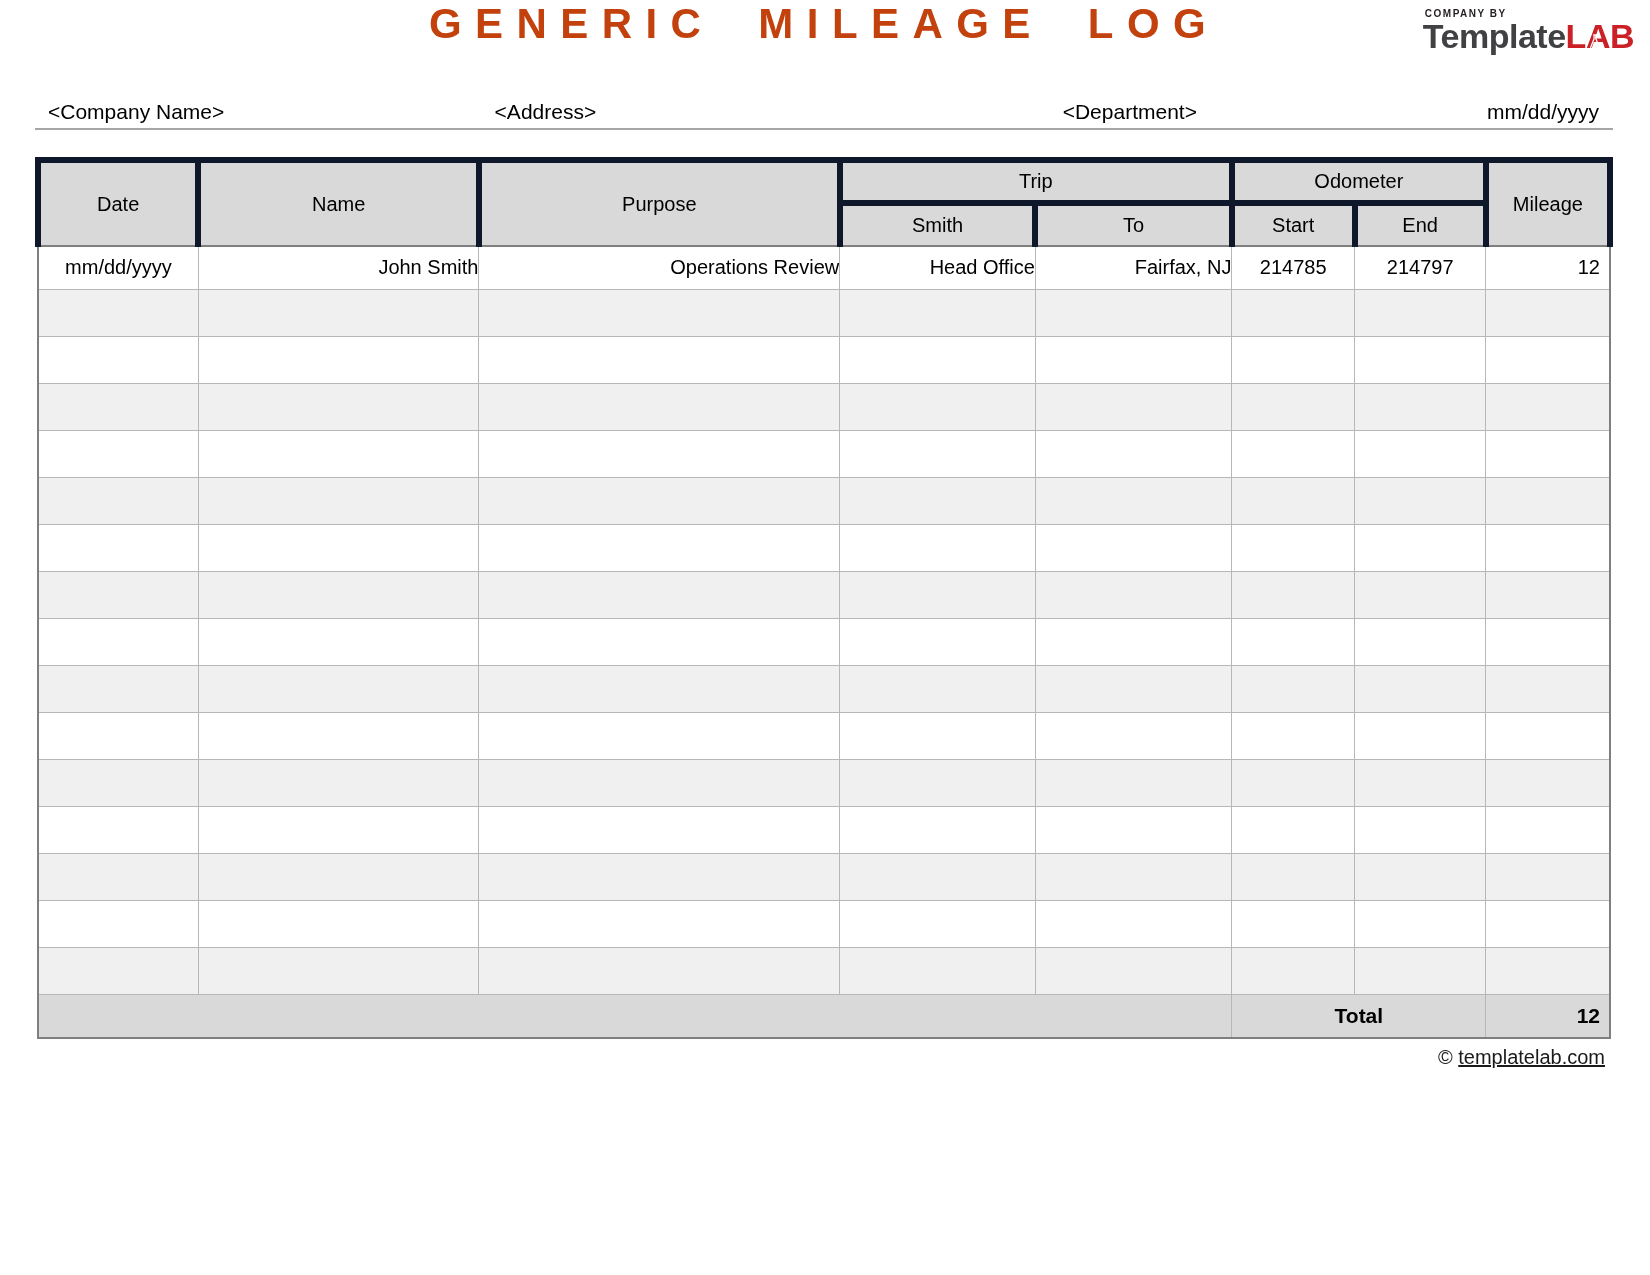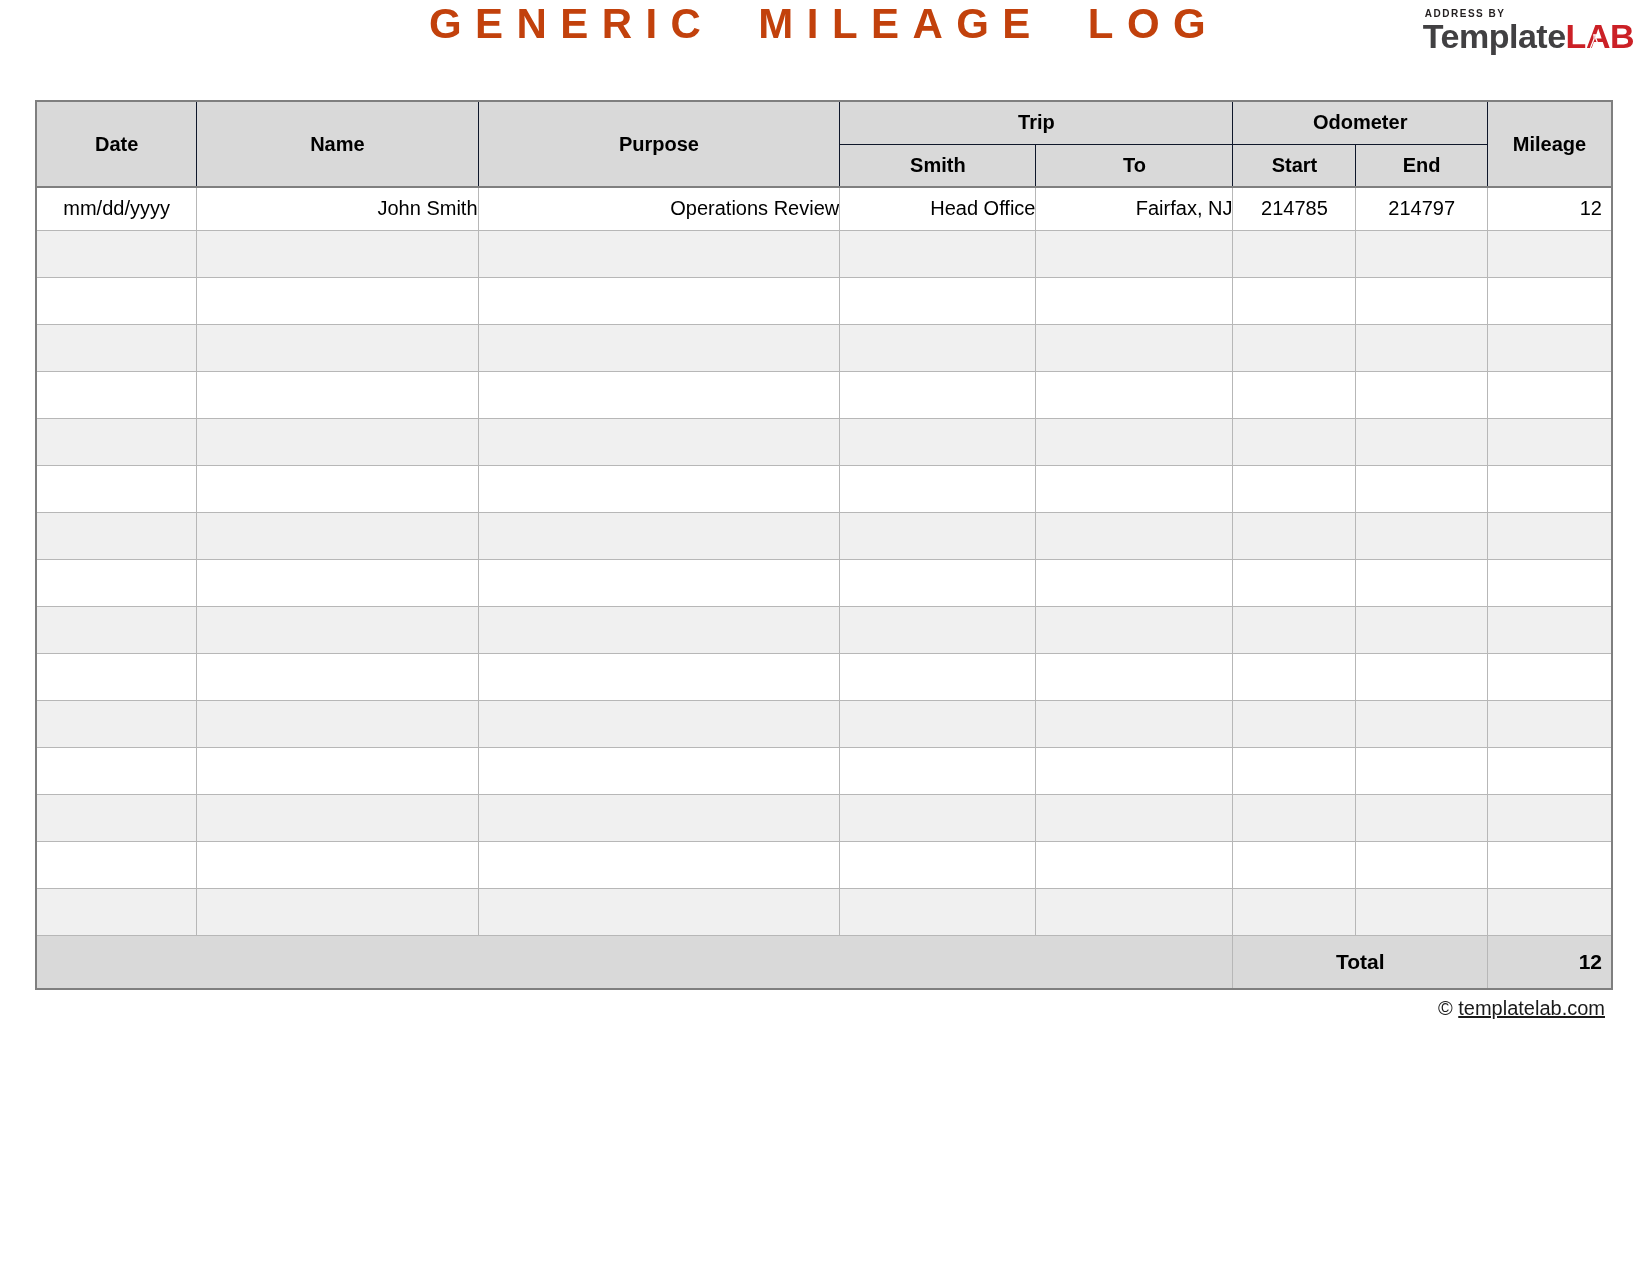--- a/index.html
+++ b/index.html
@@ -39,55 +39,61 @@
   .field-label { font-size: 13px; color: #a6a6a6; letter-spacing: 0.03em; }
 
   
   table.log {
     margin-top: 27px; width: 100%;
     border-collapse: collapse; table-layout: fixed;
     border: 2px solid #7f7f7f;
     font-size: 20px;
   }
   table.log th {
-    background: #d9d9d9; font-weight: 700; text-align: center;
-    border: 1px solid #0f172a; height: 43px; font-size: 20px; margin-top: 12px;
+    background: #d9d9d9; font-weight: 400; text-align: center;
+    border: 6px solid #0f172a; height: 43px; font-size: 20px; margin-top: 12px;
   }
   table.log thead th[rowspan], table.log tr.sub th { border-bottom: 2px solid #7f7f7f; }
   table.log td { border: 1px solid #b7b7b7; overflow: hidden; white-space: nowrap; }
   tbody.entry tr { height: 43px; }
   tbody.blank tr { height: 47px; }
   tbody.blank tr.stripe td { background: #f0f0f0; }
   td.al { text-align: right; padding-left: 12px; }
   td.ac { text-align: center; }
   td.ar { text-align: right; padding-right: 9px; }
   tfoot td {
     background: #d9d9d9; border-top: 2px solid #9c9c9c;
-    height: 54px; font-weight: 700; font-size: 21px;
+    height: 44px; font-weight: 700; font-size: 21px;
   }
 
   
   .footer { margin-top: 7px; text-align: right; padding-right: 8px; font-size: 20px; color: #1a1a1a; }
   .footer a { color: #1a1a1a; text-decoration: underline; }
 </style>
 </head>
 <body>
 
 <div class="logo">
-  <div class="created-by">ADDRESS BY</div>
+  <div class="created-by">COMPANY BY</div>
   <div class="brand"><span class="t-gray">Template</span><span class="t-red"><span>LAB</span><svg class="flask" viewBox="0 0 10 14">
           <path d="M3.4 0.8 h3.2 M4.2 0.8 v3.4 L1.3 11.4 a1.2 1.2 0 0 0 1.1 1.8 h5.2 a1.2 1.2 0 0 0 1.1 -1.8 L5.8 4.2 V0.8" fill="none" stroke="#ffffff" stroke-width="1.1"></path>
         </svg></span></div>
 </div>
 
 <div class="content">
 
   <div class="page-title">GENERIC MILEAGE LOG</div>
 
   <div class="fields">
+    <div class="fields-values">
+      <div class="fcell-1 field-value">&lt;Company Name&gt;</div>
+      <div class="fcell-2 field-value">&lt;Address&gt;</div>
+      <div class="fcell-3 field-value">&lt;Department&gt;</div>
+      <div class="fcell-4 field-value">mm/dd/yyyy</div>
+    </div>
   </div>
 
   <table class="log">
     <colgroup>
       <col style="width:10.2%">
       <col style="width:17.85%">
       <col style="width:22.95%">
       <col style="width:12.45%">
       <col style="width:12.5%">
       <col style="width:7.8%">

